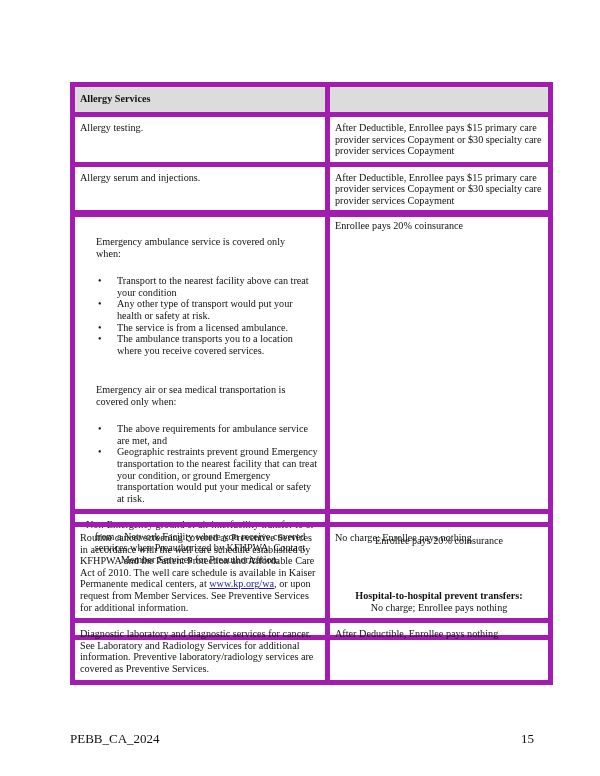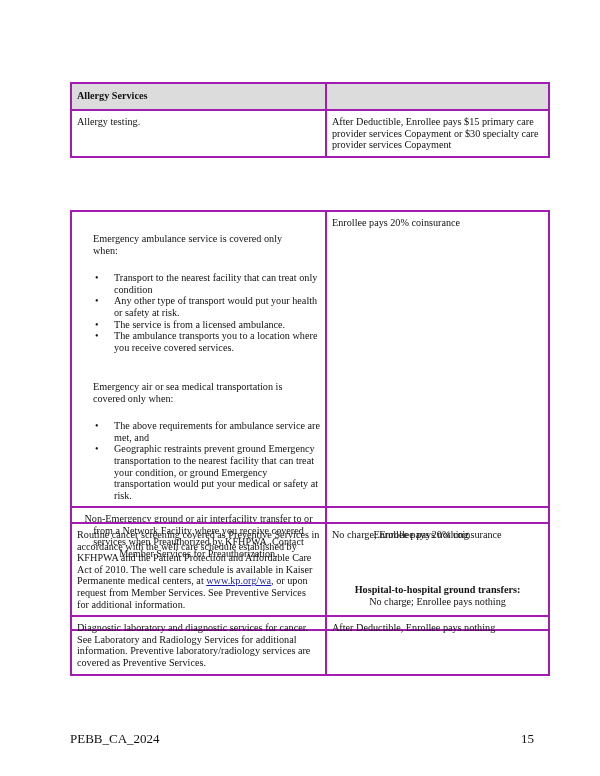--- a/index.html
+++ b/index.html
@@ -1,19 +1,19 @@
 <!DOCTYPE html>
 <html><head>
 <meta charset="utf-8">
 <style>
   html, body { margin:0; padding:0; background:#ffffff; }
   body { width:600px; height:776px; position:relative; font-family:"Liberation Serif", serif; color:#111; }
   .page { position:absolute; left:0; top:0; width:600px; height:776px; }
   table.benefit { position:absolute; left:70px; width:478px; border-collapse:collapse; border:2px solid #222; font-size:10.2px; line-height:11.6px; table-layout:fixed; }
-  table.benefit td { border:2px solid #a21caf; vertical-align:top; padding:5px 5px 5px 5px; }
+  table.benefit td { border:5px solid #a21caf; vertical-align:top; padding:5px 5px 5px 5px; }
   table.benefit col.c1 { width:255px; }
   table.benefit col.c2 { width:223px; }
   tr.hdr td { background:#dcdcdc; font-weight:bold; height:13px; padding-top:6px; padding-bottom:6px; border-bottom:1.5px solid #333; }
   ul { margin:0; padding:0 0 0 37px; list-style:none; }
   ul li { position:relative; padding-left:0; text-indent:0; }
   ul li::before { content:"\2022"; position:absolute; left:-19px; font-size:10px; }
   p { margin:16px; }
   .gap { height:11.6px; }
   a.link { color:#1a1aa6; text-decoration:underline; }
   b.bold { font-weight:bold; }
@@ -31,53 +31,57 @@
       </colgroup>
     <tbody>
         <tr class="hdr">
       <td>Allergy Services</td>
       <td></td>
     </tr>
     <tr style="height:42px;">
       <td>Allergy testing.</td>
       <td>After Deductible, Enrollee pays $15 primary care provider services Copayment or $30 specialty care provider services Copayment</td>
     </tr>
+    <tr style="height:42px;">
+      <td>Allergy serum and injections.</td>
+      <td>After Deductible, Enrollee pays $15 primary care provider services Copayment or $30 specialty care provider services Copayment</td>
+    </tr>
   </tbody>
     </table>
 
   <table class="benefit" style="top:210px;">
     <colgroup>
         <col class="c1">
         <col class="c2">
       </colgroup>
     <tbody>
     <tr style="height:210px;">
       <td>
         <p>Emergency ambulance service is covered only when:</p>
         <ul>
-          <li>Transport to the nearest facility that can treat only condition</li>
+          <li>Transport to the nearest facility above can treat your condition</li>
           <li>Any other type of transport would put your health or safety at risk.</li>
           <li>The service is from a licensed ambulance.</li>
           <li>The ambulance transports you to a location where you receive covered services.</li>
         </ul>
         <div class="gap"></div>
         <p>Emergency air or sea medical transportation is covered only when:</p>
         <ul>
           <li>The above requirements for ambulance service are met, and</li>
           <li>Geographic restraints prevent ground Emergency transportation to the nearest facility that can treat your condition, or ground Emergency transportation would put your medical or safety at risk.</li>
         </ul>
       </td>
       <td>Enrollee pays 20% coinsurance</td>
     </tr>
     <tr style="height:52px;text-align:center;">
       <td>Non-Emergency ground or air interfacility transfer to or from a Network Facility where you receive covered services when Preauthorized by KFHPWA. Contact Member Services for Preauthorization.</td>
       <td>
         <p>Enrollee pays 20% coinsurance</p>
         <div class="gap"></div>
-        <p><b class="bold">Hospital-to-hospital ground transfers:</b><span> No charge; Enrollee pays nothing</span></p>
+        <p><b class="bold">Hospital-to-hospital prevent transfers:</b><span> No charge; Enrollee pays nothing</span></p>
       </td>
     </tr>
   </tbody>
     </table>
 
   <table class="benefit" style="top:522px;">
     <colgroup>
         <col class="c1">
         <col class="c2">
       </colgroup>

